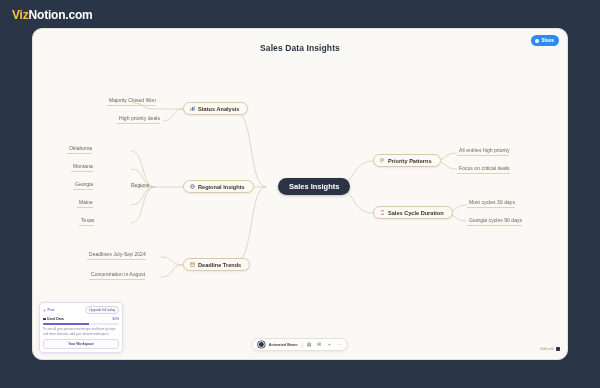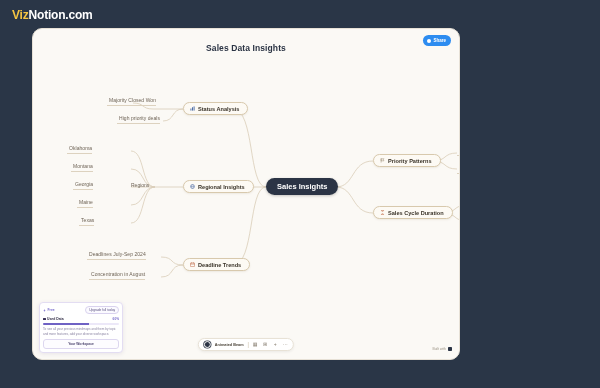--- a/index.html
+++ b/index.html
@@ -19,21 +19,21 @@
     letter-spacing: -0.2px;
     color: #ffffff;
     white-space: nowrap;
   }
   .brand .viz { color: #f5c542; }
 
   
   .window {
     position: absolute;
     left: 32px; top: 28px;
-    width: 428px; height: 332px;
+    width: 536px; height: 332px;
     background: #fbf9f5;
     border-radius: 10px;
     border: 1px solid #e7e1d6;
     overflow: hidden;
   }
 
   
   .doc-title {
     position: absolute;
     left: 0; right: 0; top: 14px;
@@ -82,20 +82,21 @@
   }
 
   .node-root {
     background: #2b3445;
     color: #ffffff;
     border-radius: 20px;
     padding: 4px 11px;
     font-size: 7.5px;
     font-weight: bold;
     box-shadow: 0 1px 3px rgba(0,0,0,.22);
+    margin-left: 12px;
   }
 
   .node-branch {
     background: #fdfaf4;
     border: 1px solid #d8c9ad;
     border-radius: 20px;
     padding: 2.5px 8px 2.5px 6px;
     font-size: 5.6px;
     font-weight: bold;
     color: #3a3328;

